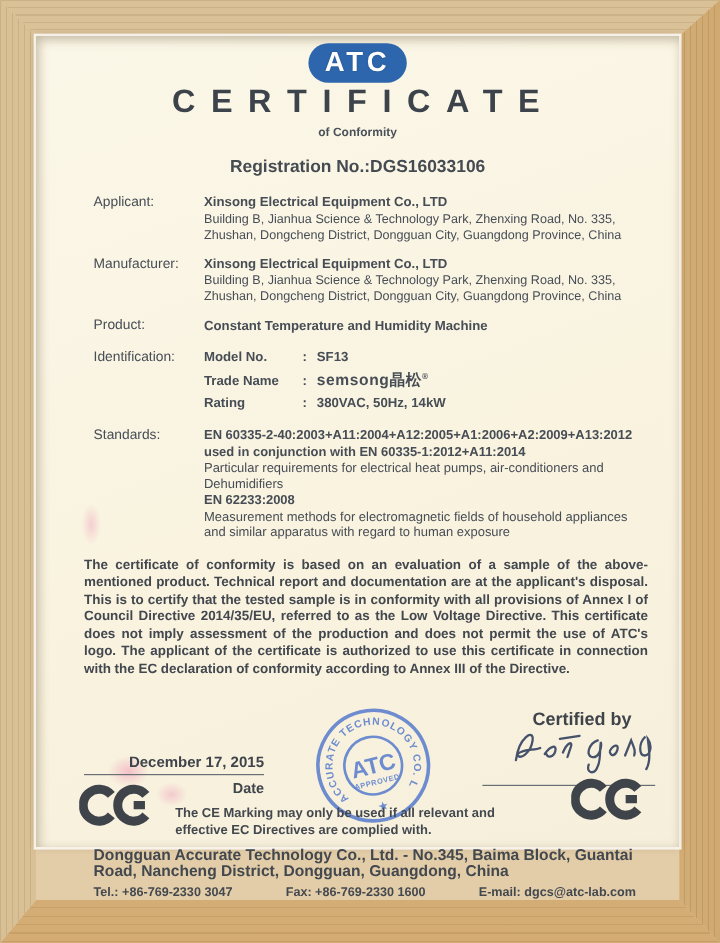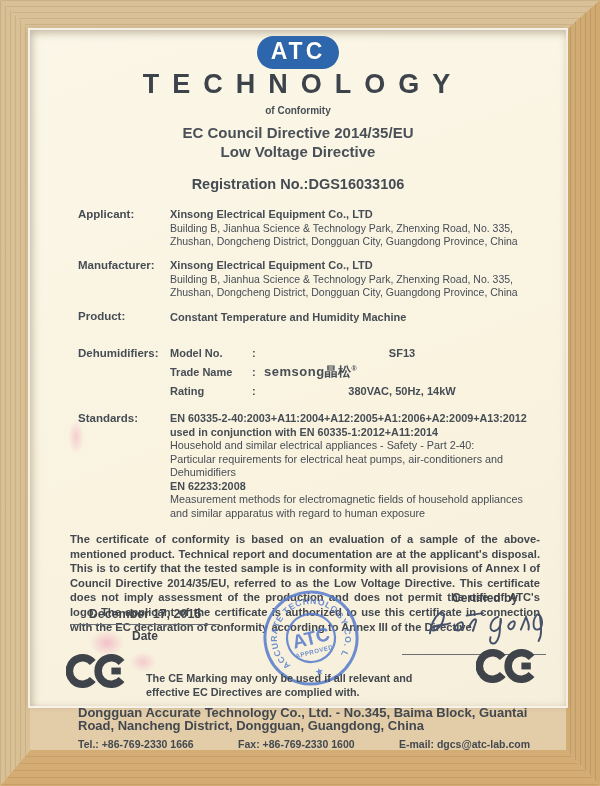--- a/index.html
+++ b/index.html
@@ -36,42 +36,42 @@
     padding:2px 14px 4px;font-size:23px;font-weight:bold;letter-spacing:3px;line-height:27px;
     text-shadow:0 0 1px #1c3f70;margin-bottom:-1px;}
   .cert-title{font-size:27px;font-weight:bold;letter-spacing:13px;color:#3d434b;line-height:32px;margin-left:10px;}
   .subtitle{font-size:10px;font-weight:bold;margin-top:5px;color:#4a5057;}
   .directive{font-size:15px;font-weight:bold;line-height:19px;margin-top:7px;color:#4a5057;}
   .reg-no{font-size:14.5px;font-weight:bold;margin-top:15px;color:#454b52;}
 
   
   .fields{margin:16px 26px 0 48px;}
   .row{display:grid;grid-template-columns:92px 1fr;margin-bottom:11px;}
-  .lbl{font-size:11.5px;font-weight:bold;}
+  .lbl{font-size:11.5px;font-weight:normal;}
   .val-name{font-size:11px;font-weight:bold;}
   .val-addr{font-size:10.5px;line-height:13px;margin-top:2px;}
   .id-row{display:grid;grid-template-columns:82px 12px 1fr;margin-bottom:4px;align-items:baseline;}
   .id-lbl{font-size:11px;font-weight:bold;}
   .id-colon{font-size:11px;font-weight:bold;}
-  .id-val{font-size:11px;font-weight:bold;text-align:center;}
+  .id-val{font-size:11px;font-weight:bold;}
   .trade-val{font-size:13px;font-weight:bold;letter-spacing:.5px;}
   .trade-val sup{font-size:7px;}
   .std{font-size:10.8px;line-height:13.5px;}
   .std.b{font-weight:bold;}
 
   
   .statement{margin:12px 26px 0 40px;font-size:11.2px;font-weight:bold;line-height:14.6px;
     text-align:justify;color:#43484f;}
 
   
   .certified-by{position:absolute;left:390px;top:561px;width:130px;text-align:center;
-    font-size:12px;font-weight:bold;color:#3f444b;}
+    font-size:15px;font-weight:bold;color:#3f444b;}
   .sig-line{position:absolute;left:372px;top:598px;width:144px;height:26px;border-bottom:1.5px solid #6a6f76;}
   .sig-ink{position:absolute;left:388px;top:568px;}
-  .date-block{position:absolute;left:40px;top:577px;width:150px;text-align:center;}
+  .date-block{position:absolute;left:40px;top:598px;width:150px;text-align:right;}
   .date-val{font-size:12.5px;font-weight:bold;color:#3f444b;border-bottom:1.5px solid #6a6f76;padding-bottom:3px;}
   .date-lbl{font-size:12px;font-weight:bold;margin-top:4px;color:#3f444b;}
   .stamp{position:absolute;left:231px;top:558px;width:100px;height:100px;opacity:.88;}
   .ce{position:absolute;}
   .ce-left{left:36px;top:620px;}
   .ce-right{left:446px;top:615px;}
   .ce-note{position:absolute;left:116px;top:642px;width:308px;
     font-size:10.8px;font-weight:bold;line-height:13.5px;color:#43484f;}
 
   
@@ -90,50 +90,46 @@
   <div class="wood wood-right"></div>
 </div>
 
 <div class="paper">
   <div class="smudge s1"></div>
   <div class="smudge s2"></div>
   <div class="smudge s3"></div>
 
   <div class="hdr">
     <div><span class="atc-pill">ATC</span></div>
-    <div class="cert-title">TECHNOLOGY</div>
+    <div class="cert-title">CERTIFICATE</div>
     <div class="subtitle">of Conformity</div>
-    <div class="directive">
-      <div>EC Council Directive 2014/35/EU</div>
-      <div>Low Voltage Directive</div>
-    </div>
     <div class="reg-no">Registration No.:DGS16033106</div>
   </div>
 
   <div class="fields">
     <div class="row">
       <div class="lbl">Applicant:</div>
       <div>
         <div class="val-name">Xinsong Electrical Equipment Co., LTD</div>
         <div class="val-addr">Building B, Jianhua Science &amp; Technology Park, Zhenxing Road, No. 335, Zhushan, Dongcheng District, Dongguan City, Guangdong Province, China</div>
       </div>
     </div>
     <div class="row">
       <div class="lbl">Manufacturer:</div>
       <div>
         <div class="val-name">Xinsong Electrical Equipment Co., LTD</div>
         <div class="val-addr">Building B, Jianhua Science &amp; Technology Park, Zhenxing Road, No. 335, Zhushan, Dongcheng District, Dongguan City, Guangdong Province, China</div>
       </div>
     </div>
-    <div class="row" style="margin-bottom:24px;">
+    <div class="row" style="margin-bottom:14px;">
       <div class="lbl">Product:</div>
       <div class="val-name" style="padding-top:1px;">Constant Temperature and Humidity Machine</div>
     </div>
     <div class="row">
-      <div class="lbl">Dehumidifiers:</div>
+      <div class="lbl">Identification:</div>
       <div>
         <div class="id-row">
           <span class="id-lbl">Model No.</span>
           <span class="id-colon">:</span>
           <span class="id-val">SF13</span>
         </div>
         <div class="id-row">
           <span class="id-lbl">Trade Name</span>
           <span class="id-colon">:</span>
           <span class="trade-val"><span>semsong晶松</span><sup>®</sup></span>
@@ -142,21 +138,20 @@
           <span class="id-lbl">Rating</span>
           <span class="id-colon">:</span>
           <span class="id-val">380VAC, 50Hz, 14kW</span>
         </div>
       </div>
     </div>
     <div class="row" style="margin-bottom:12px;">
       <div class="lbl">Standards:</div>
       <div>
         <div class="std b">EN 60335-2-40:2003+A11:2004+A12:2005+A1:2006+A2:2009+A13:2012 used in conjunction with EN 60335-1:2012+A11:2014</div>
-        <div class="std">Household and similar electrical appliances - Safety - Part 2-40:</div>
         <div class="std">Particular requirements for electrical heat pumps, air-conditioners and Dehumidifiers</div>
         <div class="std b">EN 62233:2008</div>
         <div class="std">Measurement methods for electromagnetic fields of household appliances and similar apparatus with regard to human exposure</div>
       </div>
     </div>
   </div>
 
   <div class="statement">The certificate of conformity is based on an evaluation of a sample of the above-mentioned product. Technical report and documentation are at the applicant's disposal. This is to certify that the tested sample is in conformity with all provisions of Annex I of Council Directive 2014/35/EU, referred to as the Low Voltage Directive. This certificate does not imply assessment of the production and does not permit the use of ATC's logo. The applicant of the certificate is authorized to use this certificate in connection with the EC declaration of conformity according to Annex III of the Directive.</div>
 
   <div class="certified-by">Certified by</div>
@@ -204,17 +199,17 @@
     <g fill="none" stroke="#3f444b" stroke-width="6.8">
       <path d="M24.19 9.29 A12 12 0 1 0 24.19 24.71"></path>
       <path d="M50.19 9.29 A12 12 0 1 0 50.19 24.71"></path>
       <path d="M41 17 H49.5" stroke-width="6.2"></path>
     </g>
   </svg>
   <div class="ce-note">The CE Marking may only be used if all relevant and effective EC Directives are complied with.</div>
 
   <div class="foot-addr">Dongguan Accurate Technology Co., Ltd. - No.345, Baima Block, Guantai Road, Nancheng District, Dongguan, Guangdong, China</div>
   <div class="foot-contacts">
-    <span>Tel.: +86-769-2330 1666</span>
+    <span>Tel.: +86-769-2330 3047</span>
     <span>Fax: +86-769-2330 1600</span>
     <span>E-mail: dgcs@atc-lab.com</span>
   </div>
 </div>
 
 </body></html>

